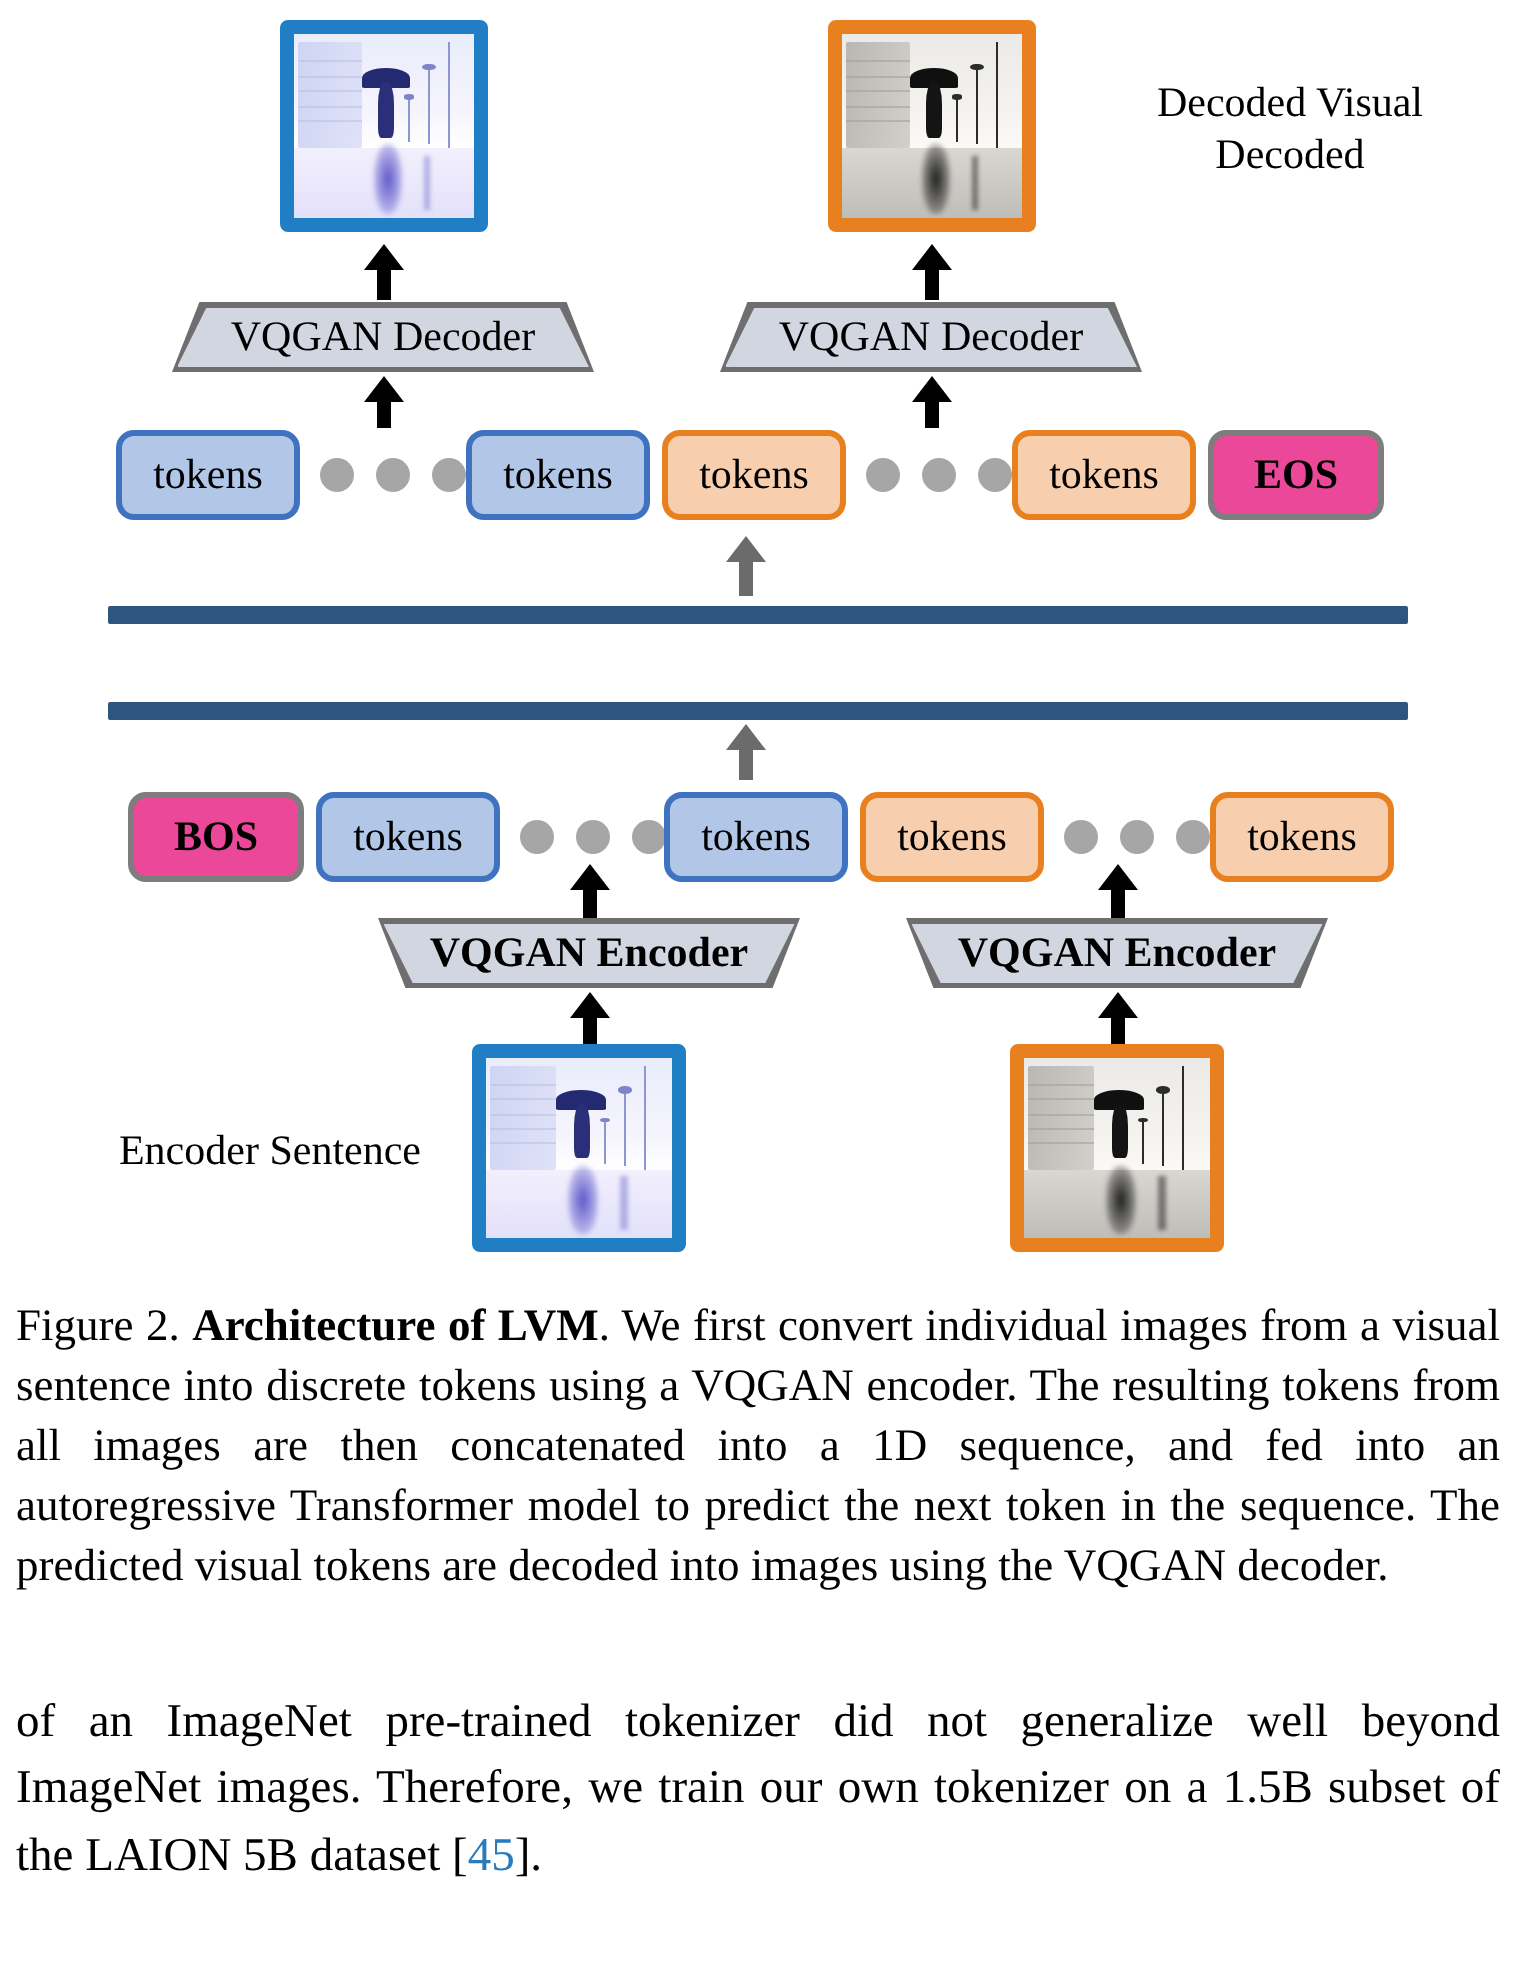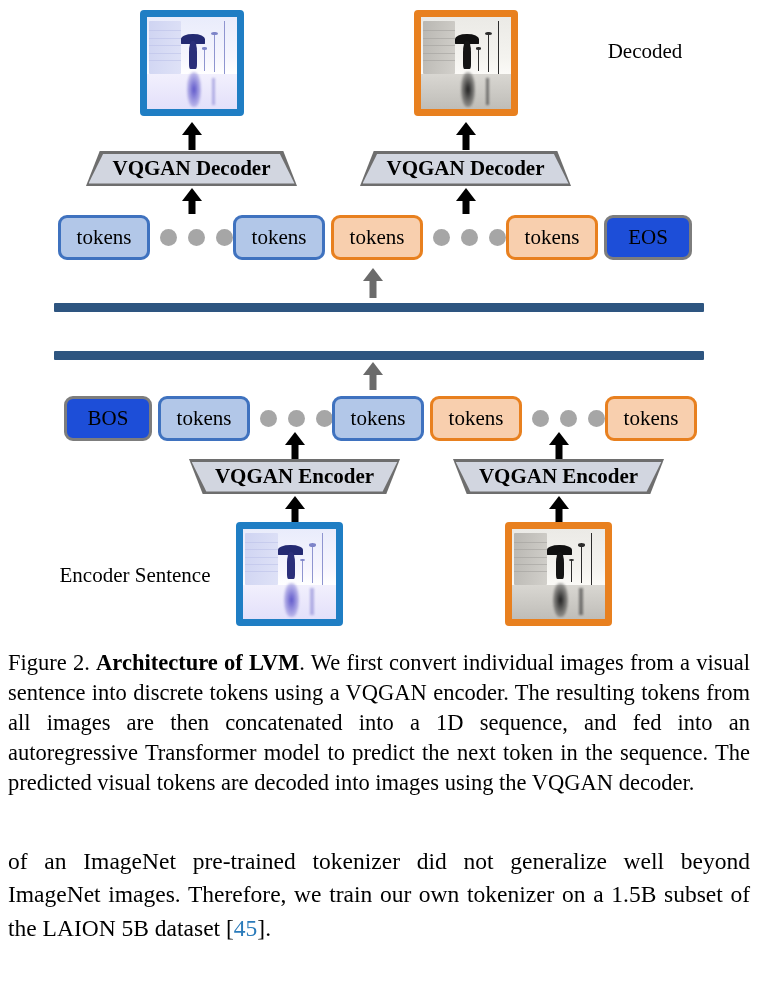--- a/index.html
+++ b/index.html
@@ -65,31 +65,31 @@
 
   
   .box{
     position:absolute;box-sizing:border-box;
     display:flex;align-items:center;justify-content:center;
     border-radius:9px;font-size:21px;line-height:1;
     height:45px;
   }
   .box.tok-blue{background:#b2c7e8;border:3.5px solid #3f72bf;}
   .box.tok-orange{background:#f8cfae;border:3.5px solid #e8801f;}
-  .box.tok-gray{background:#1d4ed8;border:3.5px solid #7d7d7d;}
+  .box.tok-gray{background:#ec4899;border:3.5px solid #7d7d7d;font-weight:bold;}
 
   
   .dots{position:absolute;display:flex;gap:11px;align-items:center;}
   .dots span{display:block;width:17px;height:17px;border-radius:50%;background:#a6a6a6;}
   .trapwrap{position:absolute;height:35px;}
   .trapwrap .shadow{position:absolute;inset:0;background:#6e6e6e;}
   .trapwrap .face{position:absolute;left:2.5px;top:2.5px;right:2.5px;bottom:2.5px;background:#d2d6e0;
     display:flex;align-items:center;justify-content:center;font-size:21px;white-space:nowrap;}
   .trapwrap.dec .shadow{clip-path:polygon(6.5% 0,93.5% 0,100% 100%,0 100%);}
-  .trapwrap.dec .face{clip-path:polygon(7.2% 0,92.8% 0,100% 100%,0 100%);font-weight:bold;}
+  .trapwrap.dec .face{clip-path:polygon(7.2% 0,92.8% 0,100% 100%,0 100%);}
   .trapwrap.enc .shadow{clip-path:polygon(0 0,100% 0,93.5% 100%,6.5% 100%);}
   .trapwrap.enc .face{clip-path:polygon(0 0,100% 0,92.8% 100%,7.2% 100%);font-weight:bold;}
 
   
   .bar{position:absolute;background:#2e5580;height:9px;border-radius:1px;}
   .barlabel{position:absolute;text-align:center;font-size:23px;}
 
   
   .arrow{position:absolute;}
   .arrow .shaft{position:absolute;left:50%;transform:translateX(-50%);width:7px;}
@@ -166,20 +166,21 @@
         <div class="lamp2">
           <b></b>
         </div>
         <div class="pole"></div>
       <div class="refl"></div>
         <div class="refl2"></div>
     </div>
   </div>
 
   <div class="label" style="left:540px;top:38px;width:210px;">
+    <div>Decoded Visual</div>
     <div>Decoded</div>
   </div>
 
   <div class="arrow black" style="left:182px;top:122px;width:20px;height:28px;">
     <div class="head"></div>
       <div class="shaft" style="top:12px;height:16px;"></div>
   </div>
   <div class="arrow black" style="left:456px;top:122px;width:20px;height:28px;">
     <div class="head"></div>
       <div class="shaft" style="top:12px;height:16px;"></div>

